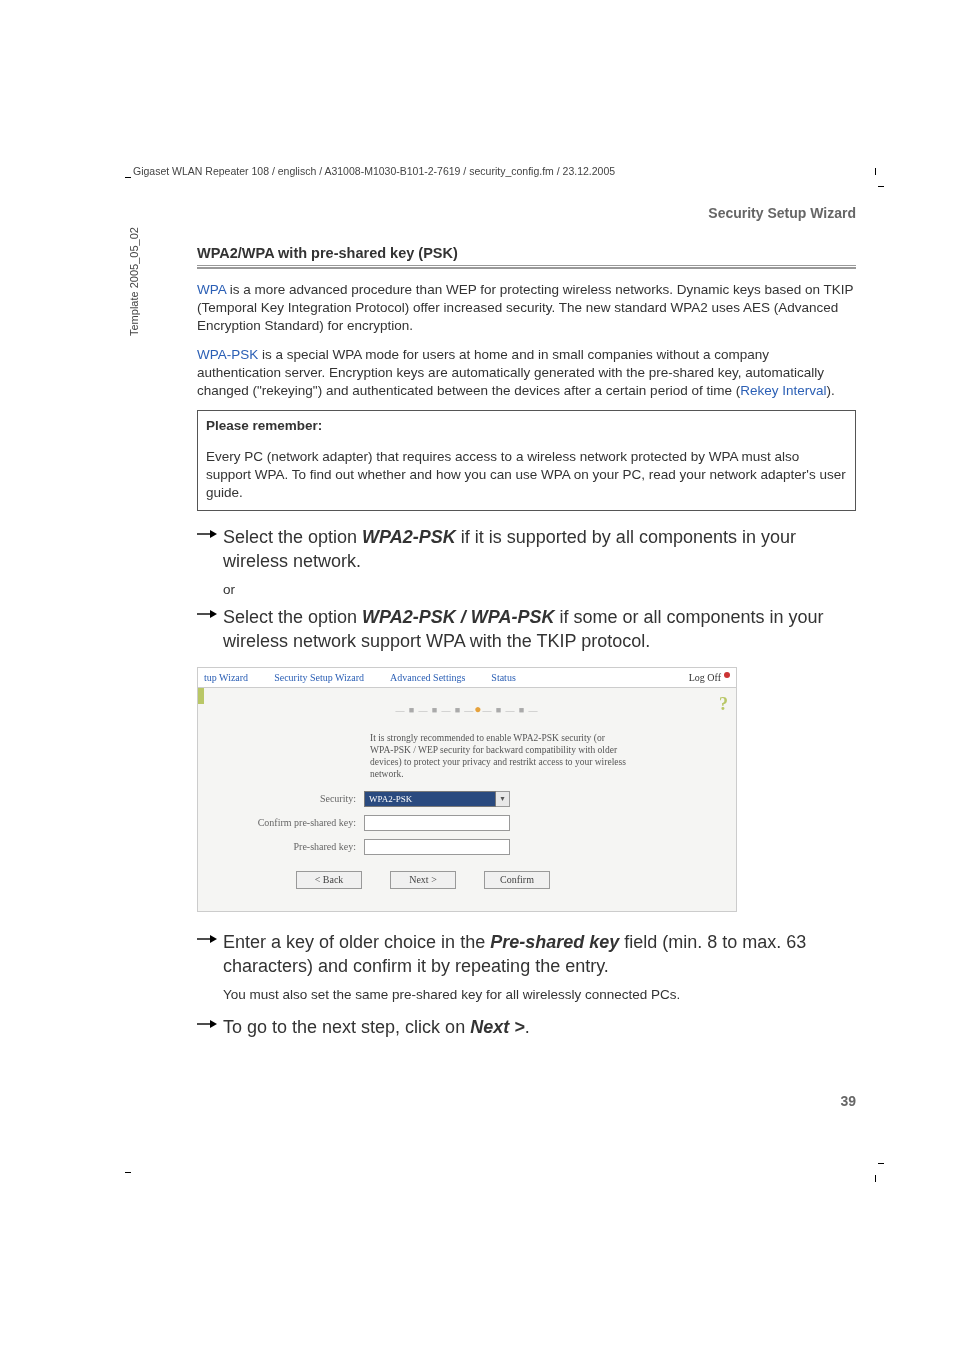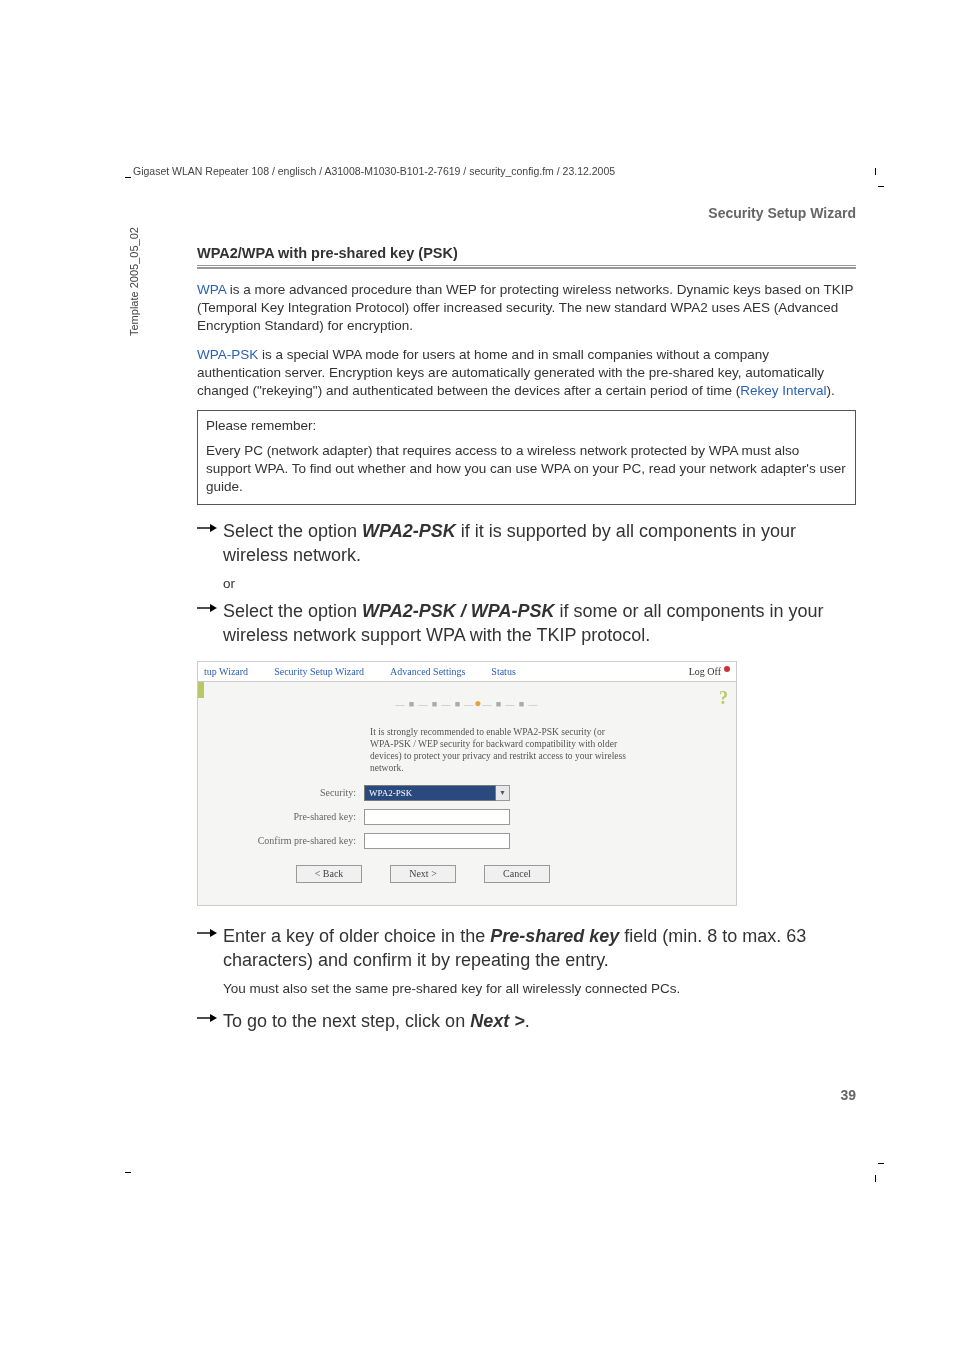--- a/index.html
+++ b/index.html
@@ -61,21 +61,21 @@
   }
   .link { color: #2b5fb5; }
   .note-box {
     border: 1px solid #555;
     padding: 6px 8px 8px 8px;
     margin-top: 6px;
     margin-bottom: 14px;
     font-size: 13.5px;
     line-height: 1.35;
   }
-  .note-title { font-weight: normal; margin-bottom: 6px; }
+  .note-title { font-weight: bold; margin-bottom: 12px; }
   .step {
     display: flex;
     align-items: flex-start;
     font-size: 18px;
     line-height: 1.35;
     margin-bottom: 8px;
   }
   .arrow {
     flex: 0 0 auto;
     width: 20px;
@@ -285,32 +285,32 @@
           <span class="node">— ■ —</span><span class="node"> ■ —</span><span class="node"> ■ —</span><span class="active">●</span><span class="node">— ■ —</span><span class="node"> ■ —</span>
         </div>
         <div class="ss-desc">It is strongly recommended to enable WPA2-PSK security (or WPA-PSK / WEP security for backward compatibility with older devices) to protect your privacy and restrikt access to your wireless network.</div>
 
         <div class="ss-row">
           <div class="ss-label">Security:</div>
           <div class="ss-select">WPA2-PSK</div>
           <div class="ss-dd">▾</div>
         </div>
         <div class="ss-row">
+          <div class="ss-label">Confirm pre-shared key:</div>
+          <div class="ss-input"></div>
+        </div>
+        <div class="ss-row">
           <div class="ss-label">Pre-shared key:</div>
-          <div class="ss-input"></div>
-        </div>
-        <div class="ss-row">
-          <div class="ss-label">Confirm pre-shared key:</div>
           <div class="ss-input"></div>
         </div>
 
         <div class="ss-buttons">
           <div class="ss-btn">&lt; Back</div>
           <div class="ss-btn">Next &gt;</div>
-          <div class="ss-btn">Cancel</div>
+          <div class="ss-btn">Confirm</div>
         </div>
       </div>
     </div>
 
     <div class="step">
       <span class="arrow">
         <svg width="20" height="10" viewBox="0 0 20 10">
             <line x1="0" y1="5" x2="14" y2="5" stroke="#000" stroke-width="1.4"></line>
             <polygon points="13,1 20,5 13,9" fill="#000"></polygon>
           </svg>

